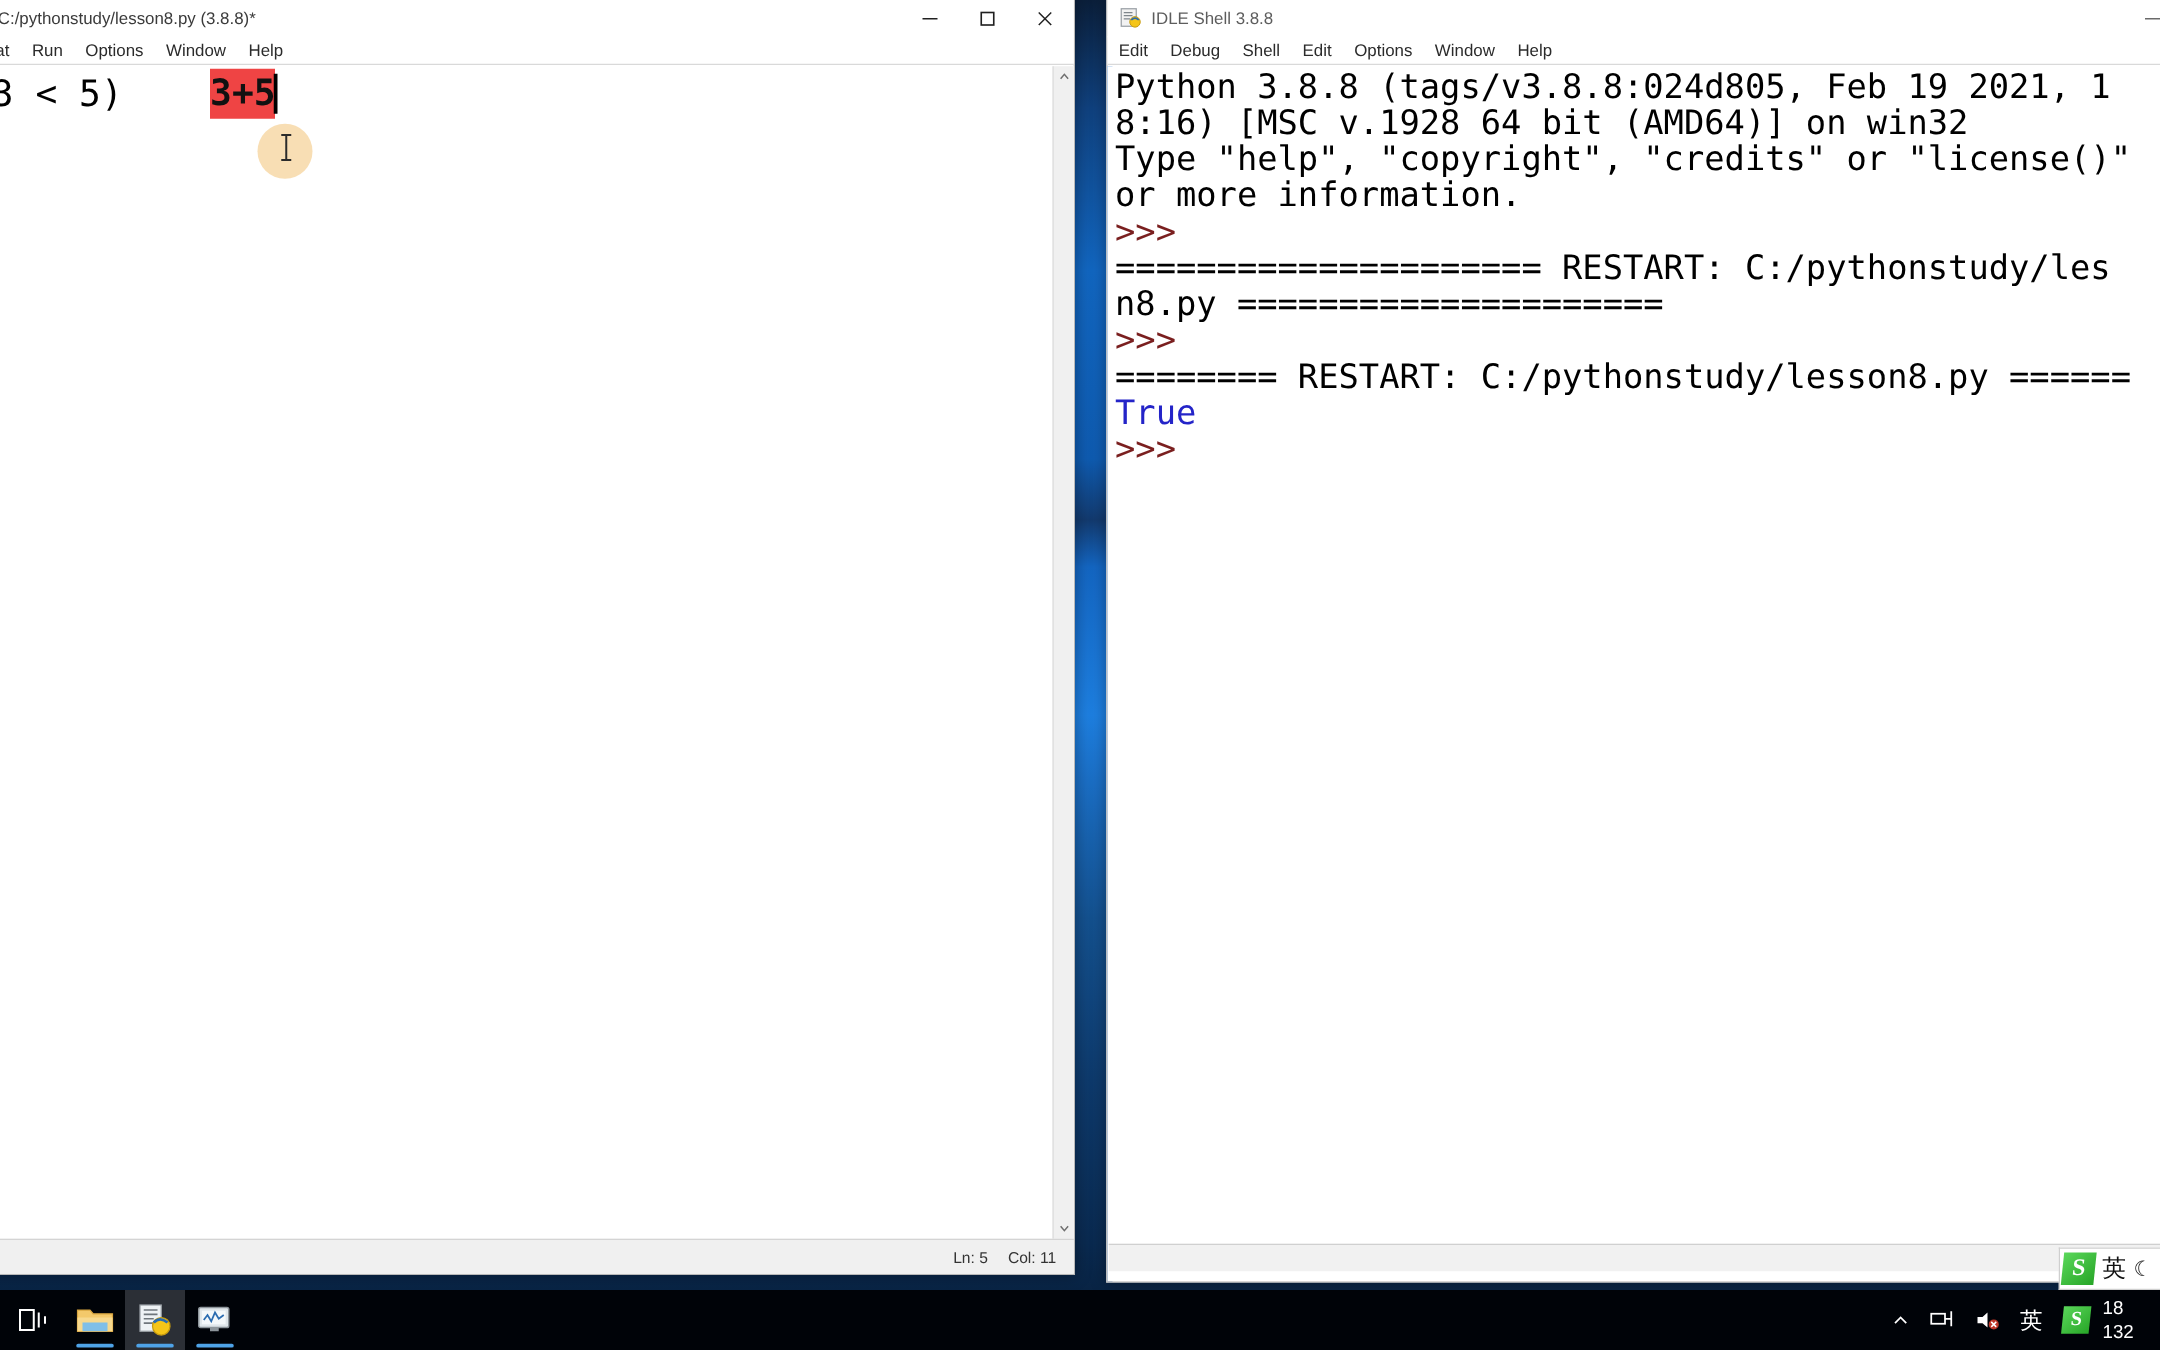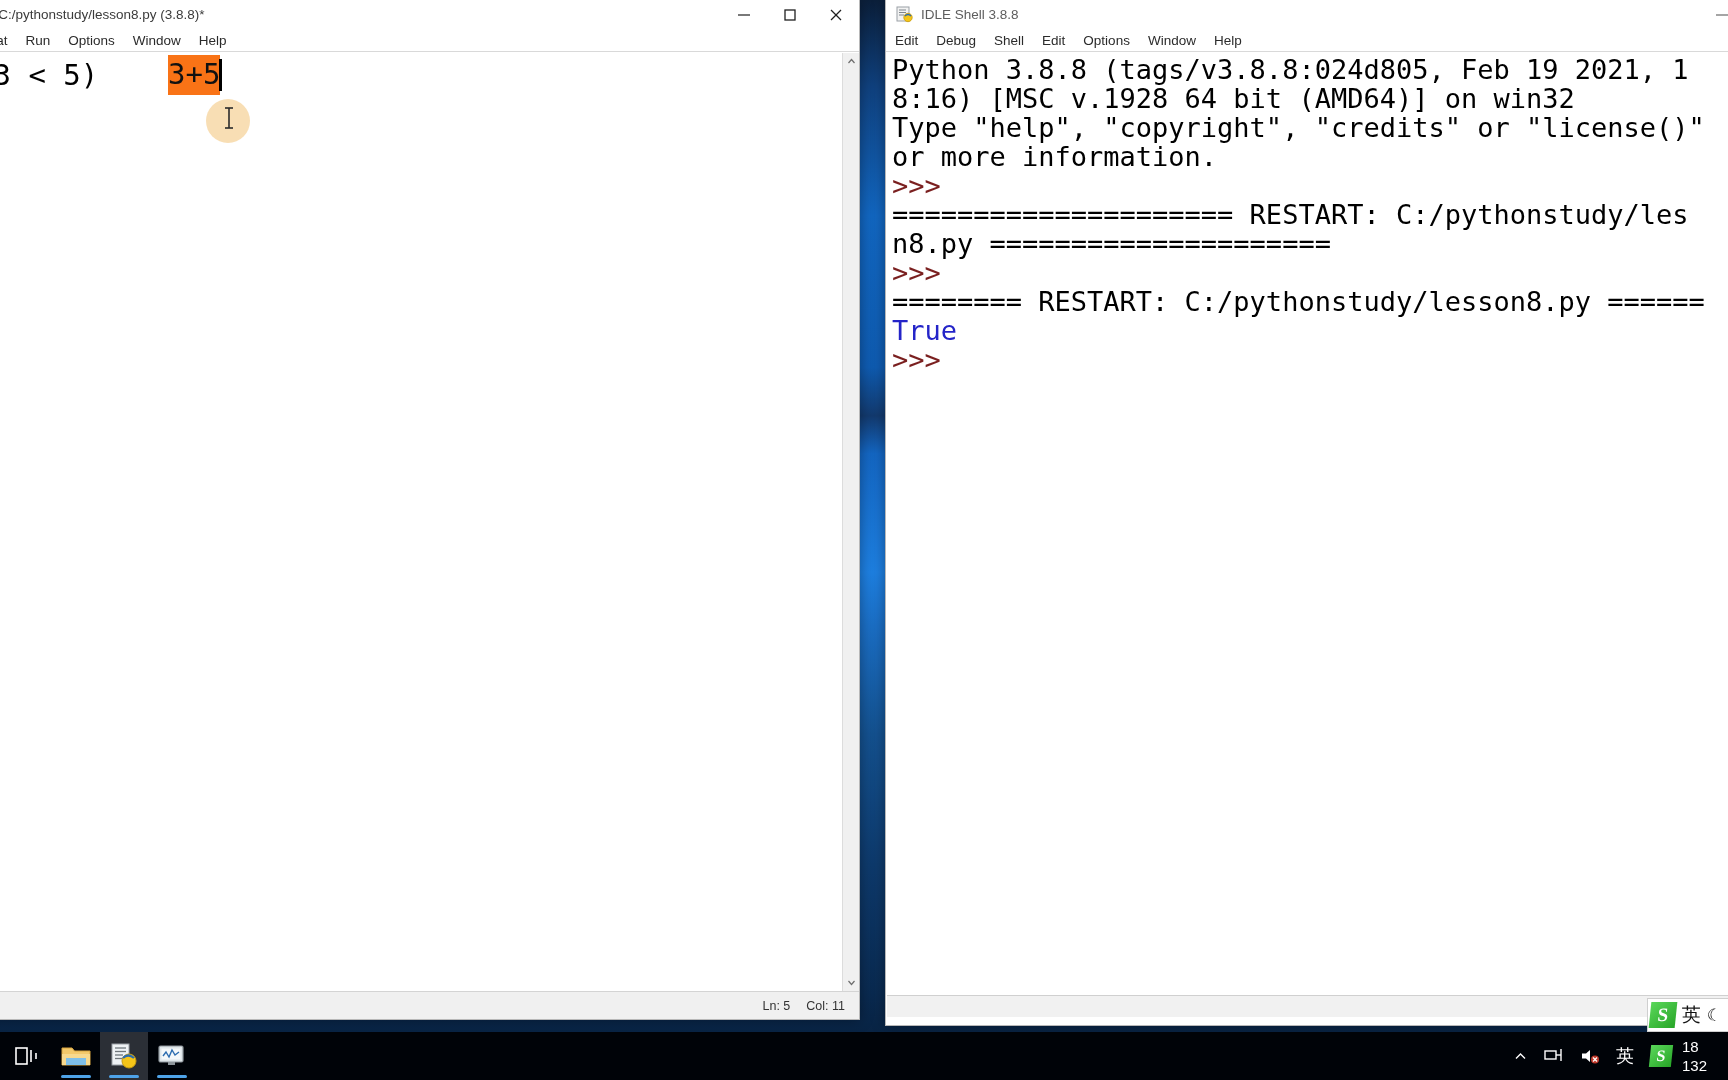--- a/index.html
+++ b/index.html
@@ -97,23 +97,24 @@
     font-family: "DejaVu Sans Mono", monospace;
     font-size: 29px;
     line-height: 36px;
     color: #000000;
     white-space: pre;
     padding-left: 0px;
     display: flex;
     align-items: center;
   }
   .sel {
-    background: #f97316;
+    background: #ef4444;
     color: #111111;
     padding: 1px 0 3px 0;
+    font-weight: bold;
   }
   .caret {
     display: inline-block;
     width: 3px; height: 32px;
     background: #000;
     vertical-align: middle;
     margin-left: -1px;
   }
 
   

